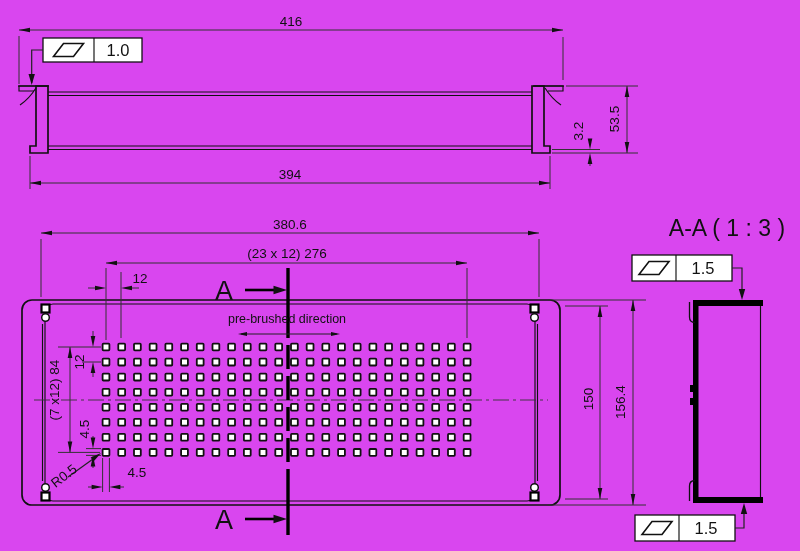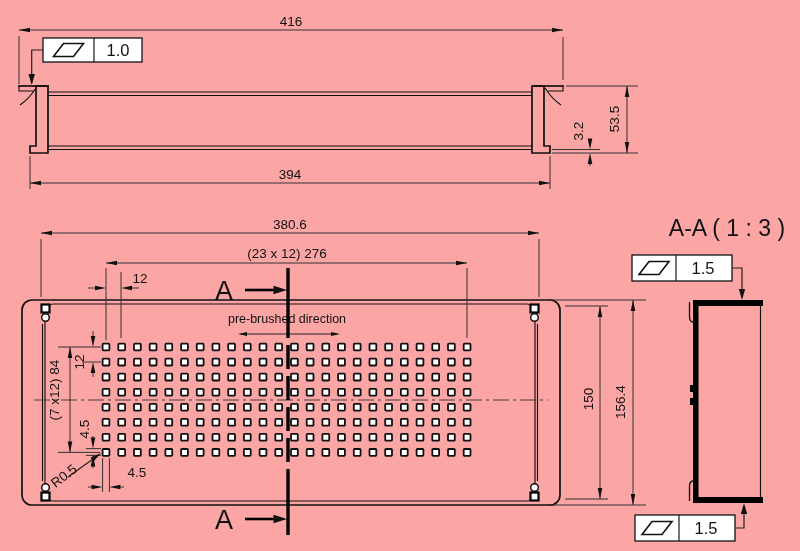--- a/index.html
+++ b/index.html
@@ -1,16 +1,16 @@
 <!DOCTYPE html>
 <html><head>
 <meta charset="utf-8">
 <style>
   html,body{margin:0;padding:0;background:#fff;}
-  #stage{position:relative;width:800px;height:551px;background:#fca5a5;overflow:hidden;}
+  #stage{position:relative;width:800px;height:551px;background:#d946ef;overflow:hidden;}
   svg{display:block;}
   text{font-family:"Liberation Sans","DejaVu Sans",sans-serif;fill:#111;}
   .t-dim{font-size:13.5px;}
   .t-big{font-size:27px;}
   .t-title{font-size:23px;}
   .t-tol{font-size:16.5px;}
   .t-note{font-size:12.5px;}
   .ln-med{stroke:#111;stroke-width:1.7;fill:none;stroke-linecap:square;}
   .ln-thin{stroke:#111;stroke-width:1.15;fill:none;}
   .ln-dim{stroke:#333;stroke-width:1;fill:none;}

